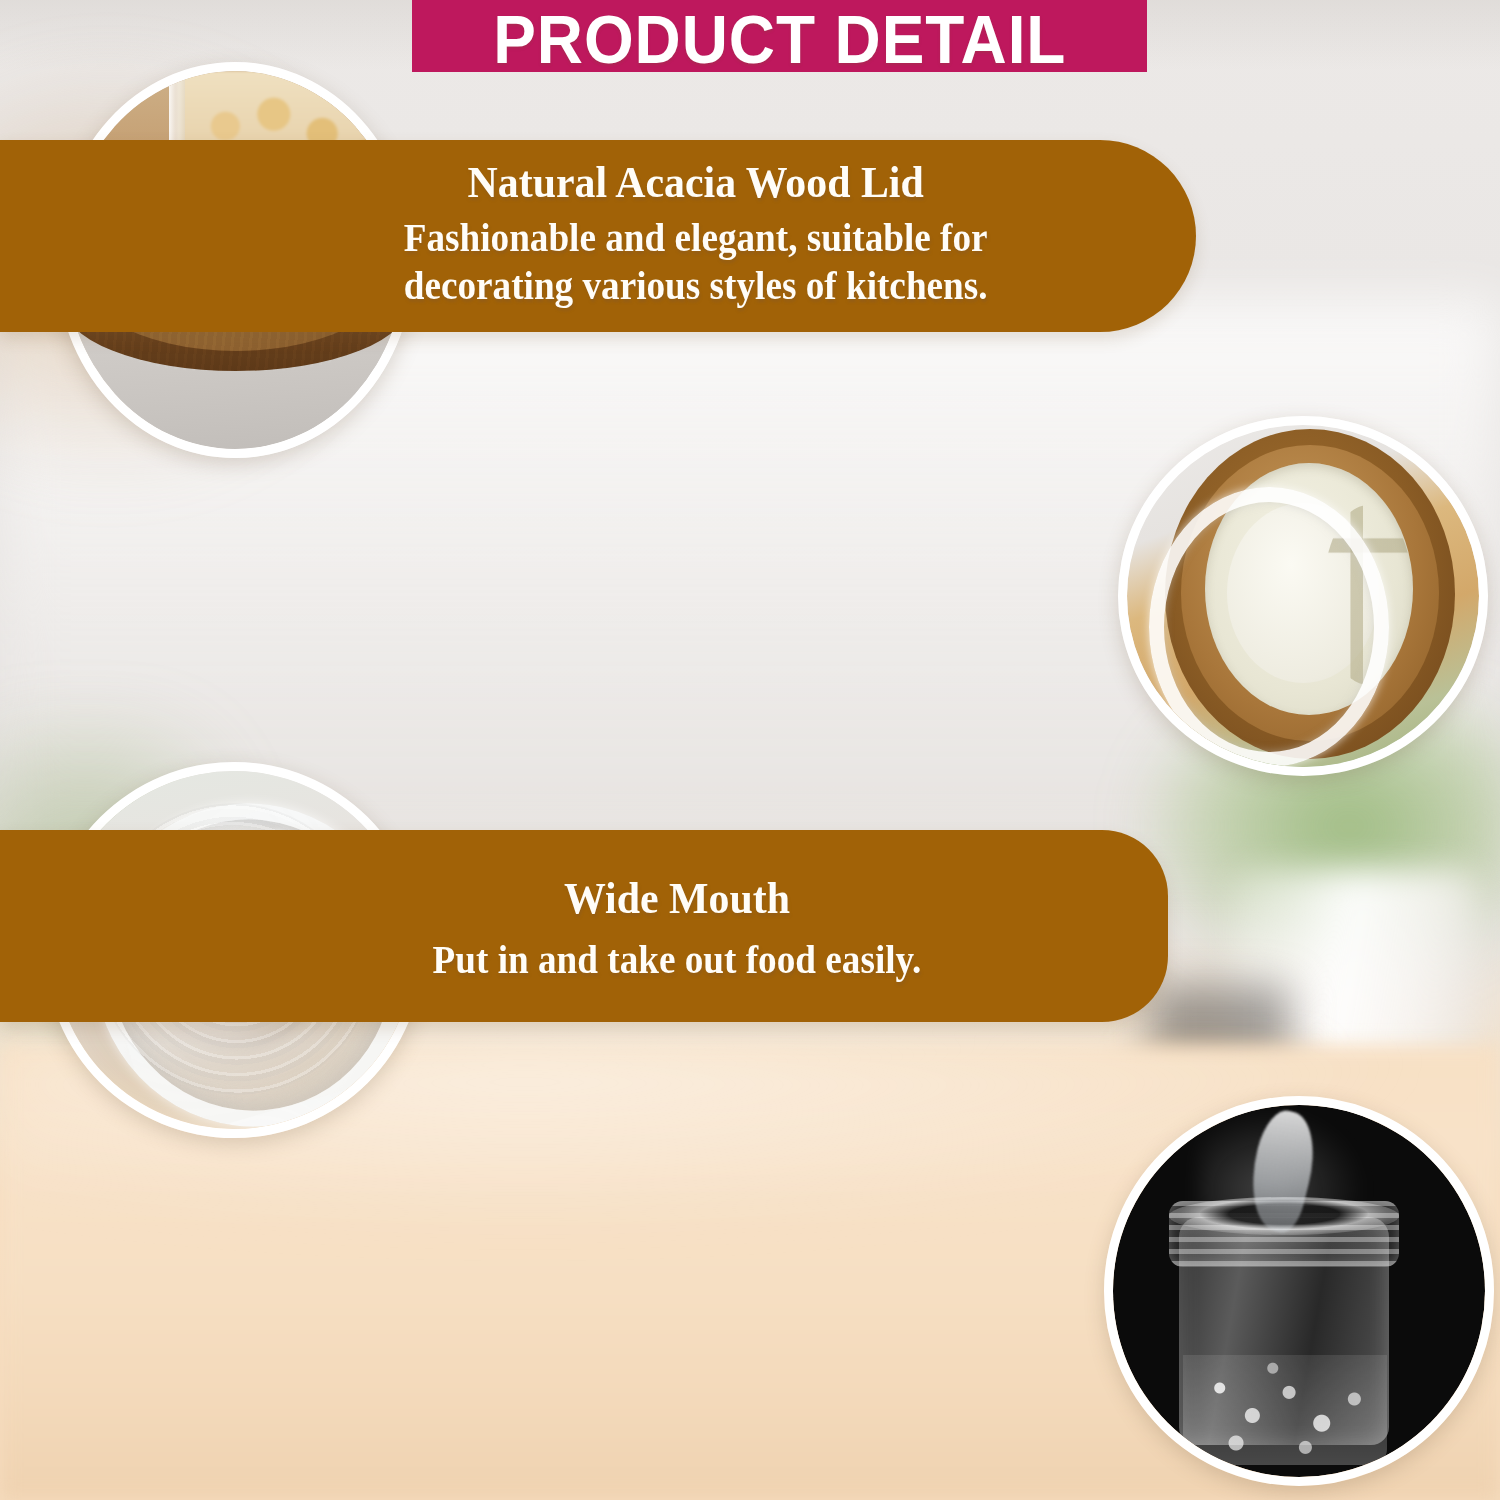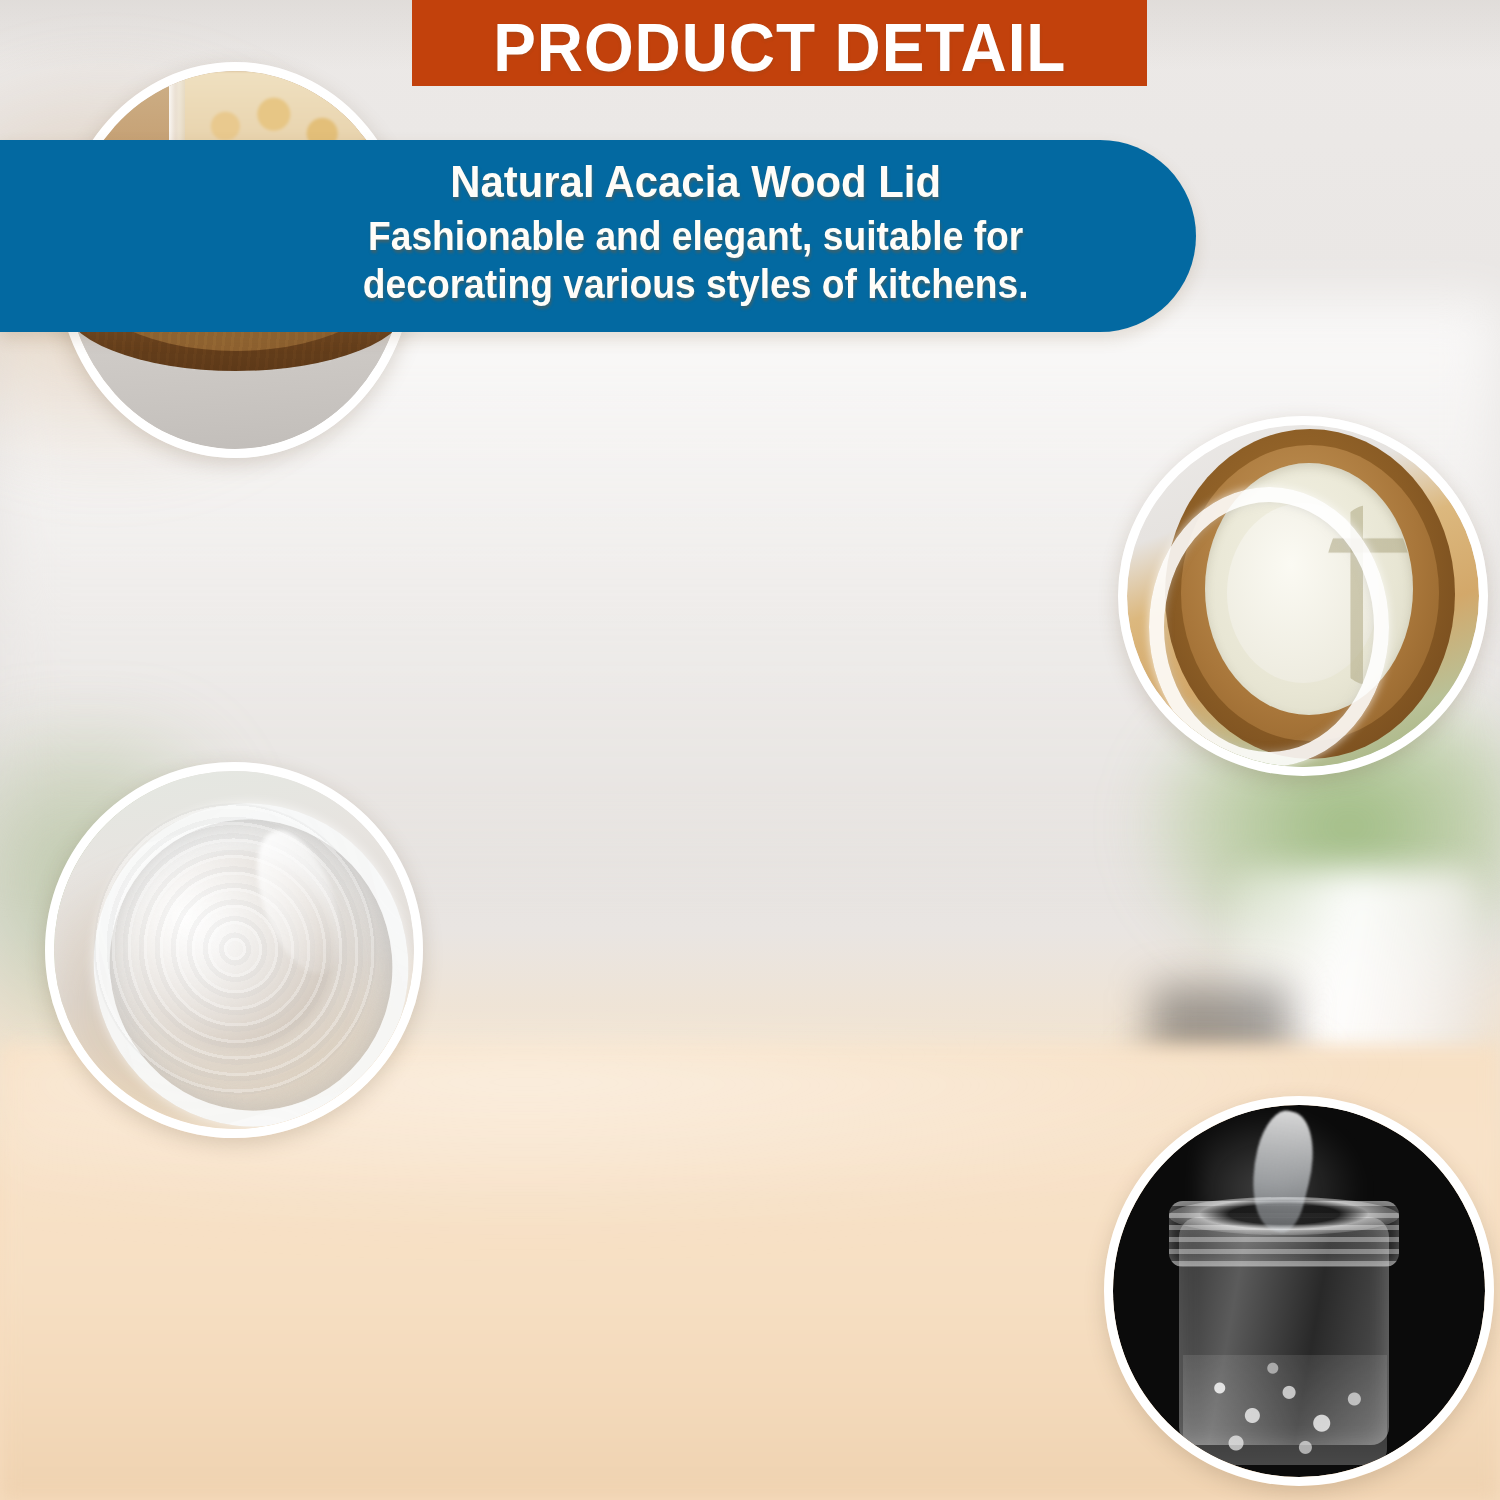--- a/index.html
+++ b/index.html
@@ -62,36 +62,37 @@
     background:radial-gradient(ellipse at 35% 0%,rgba(255,255,255,.5),transparent 65%);
     filter:blur(24px);
   }
   .bg-topshadow{
     position:absolute;left:0;top:0;width:1500px;height:70px;
     background:linear-gradient(180deg,rgba(120,110,100,.10),transparent);
   }
 
   
   .title-bar{
-    position:absolute;left:412px;top:0;width:735px;height:86px;
-    background:#c2410c;
-    display:flex;align-items:flex-end;justify-content:center;
+    position:absolute;left:412px;top:0;width:735px;height:72px;
+    background:#be185d;
+    display:flex;align-items:flex-start;justify-content:center;
   }
   .title-bar .title-text{
     font-size:68px;font-weight:bold;color:#ffffff;letter-spacing:1px;
     transform:scaleX(.94);
     text-shadow:0 2px 3px rgba(120,85,50,.25);
     white-space:nowrap;
   }
 
   
   .banner{
     position:absolute;
-    background:#0369a1;
+    background:#a16207;
     box-shadow:0 7px 16px rgba(120,85,45,.16);
+    font-family:Liberation Serif, serif;
   }
   .banner .btext{
     position:absolute;left:0;right:0;
     text-align:center;color:#fffdf8;
     text-shadow:1px 3px 3px rgba(130,88,44,.42);
     transform:scaleX(.93);
     white-space:nowrap;
   }
   .b-title{font-weight:bold;}
   .b-sub{font-weight:bold;}
@@ -359,20 +360,24 @@
     <div class="inner">
       <div id="p3-scene"></div>
       <div id="p3-blurbg"></div>
       <div id="p3-cavity"></div>
       <div id="p3-outer"></div>
       <div id="p3-rings"></div>
       <div id="p3-glint"></div>
     </div>
   </div>
 
+  <div class="banner" id="banner3">
+    <div class="btext b-title line-t">Wide Mouth</div>
+    <div class="btext b-sub line-1">Put in and take out food easily.</div>
+  </div>
 
 
   <div class="photo" id="photo4">
     <div class="inner">
       <div id="p4-scene"></div>
       <div id="p4-steam"></div>
       <div id="p4-jar"></div>
       <div id="p4-bubbles"></div>
       <div id="p4-neck"></div>
       <div id="p4-rim"></div>

